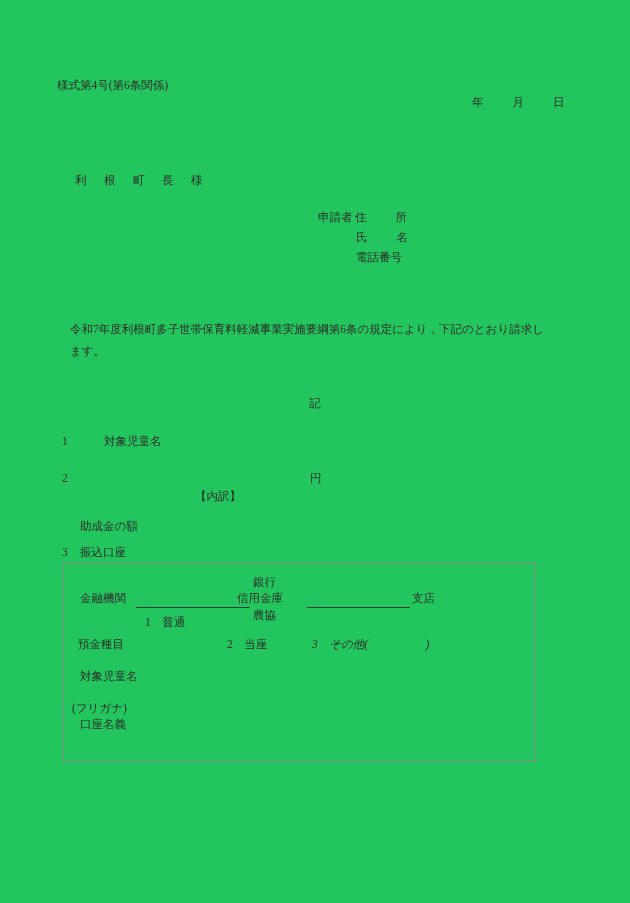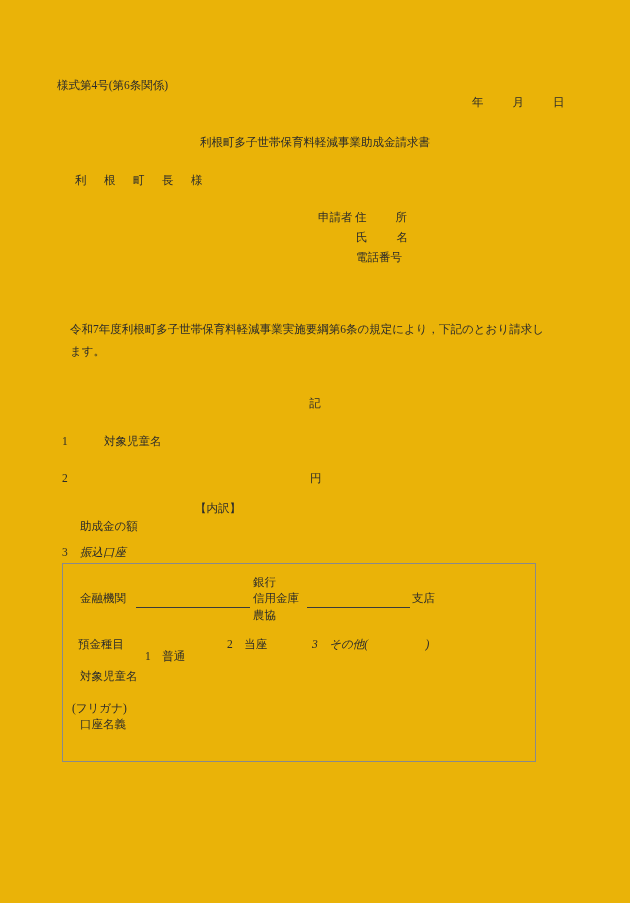--- a/index.html
+++ b/index.html
@@ -1,20 +1,20 @@
 <!DOCTYPE html>
 <html><head>
 <meta charset="utf-8">
 <style>
   * { margin:0; padding:0; box-sizing:border-box; }
   html,body { background:#ffffff; }
   .page {
     position:relative;
     width:630px; height:903px;
-    background:#eab308;
+    background:#22c55e;
     font-family:"Liberation Serif","DejaVu Serif",serif;
     font-size:11.5px;
     color:#2b2b2b;
     overflow:hidden;
   }
   .abs { position:absolute; line-height:14px; white-space:pre; }
   .center { left:0; width:100%; text-align:center; }
   .fill-line { position:absolute; border-bottom:1px solid #3a3a3a; }
   .account-box { position:absolute; border:1px solid #8a8a8a; background:transparent; }
   .ls2 { letter-spacing:2px; }
@@ -22,57 +22,56 @@
 </style>
 </head>
 <body>
 
 <div class="page">
 
   <div class="abs" style="left:57px; top:78px;">様式第4号(第6条関係)</div>
 
   <div class="abs ls2" style="left:472px; top:95px;">年　　月　　日</div>
 
-  <div class="abs center" style="top:135px;">利根町多子世帯保育料軽減事業助成金請求書</div>
 
   <div class="abs ls3" style="left:75px; top:173px;">利　根　町　長　様</div>
 
   <div class="abs" style="left:318px; top:210px;text-align:right;">申請者</div>
   <div class="abs ls2" style="left:355px; top:210px;">住　　所</div>
   <div class="abs ls2" style="left:356px; top:230px;">氏　　名</div>
   <div class="abs" style="left:356px; top:250px;">電話番号</div>
 
   <div class="abs" style="left:70px; top:322px;">令和7年度利根町多子世帯保育料軽減事業実施要綱第6条の規定により，下記のとおり請求し</div>
   <div class="abs" style="left:70px; top:344px;">ます。</div>
 
   <div class="abs center" style="top:396px;">記</div>
 
   <div class="abs" style="left:62px; top:434px;">1</div>
   <div class="abs" style="left:80px; top:434px;margin-left:24px;">対象児童名</div>
 
   <div class="abs" style="left:62px; top:471px;">2</div>
   <div class="abs" style="left:80px; top:471px;margin-top:48px;">助成金の額</div>
   <div class="abs" style="left:310px; top:471px;">円</div>
-  <div class="abs" style="left:195px; top:489px;margin-top:12px;">【内訳】</div>
+  <div class="abs" style="left:195px; top:489px;">【内訳】</div>
 
   <div class="abs" style="left:62px; top:545px;">3</div>
-  <div class="abs" style="left:80px; top:545px;font-style:italic;">振込口座</div>
+  <div class="abs" style="left:80px; top:545px;">振込口座</div>
 
   <div class="account-box" style="left:62px; top:563px; width:474px; height:199px;"></div>
 
   <div class="abs" style="left:80px; top:591px;">金融機関</div>
   <div class="fill-line" style="left:136px; top:591px; width:114px; height:17px;"></div>
   <div class="abs" style="left:253px; top:575px;">銀行</div>
-  <div class="abs" style="left:253px; top:591px;">信用金庫</div>
+  <div class="abs" style="left:237px; top:591px;">信用金庫</div>
   <div class="abs" style="left:253px; top:608px;">農協</div>
   <div class="fill-line" style="left:307px; top:591px; width:103px; height:17px;"></div>
   <div class="abs" style="left:412px; top:591px;">支店</div>
 
   <div class="abs" style="left:78px; top:637px;">預金種目</div>
-  <div class="abs" style="left:145px; top:649px;">1　普通</div>
+  <div class="abs" style="left:145px; top:615px;">1　普通</div>
   <div class="abs" style="left:227px; top:637px;">2　当座</div>
   <div class="abs" style="left:312px; top:637px;font-style:italic;">3　その他(　　　　　)</div>
 
   <div class="abs" style="left:80px; top:669px;">対象児童名</div>
 
   <div class="abs" style="left:72px; top:701px;">(フリガナ)</div>
   <div class="abs" style="left:80px; top:717px;">口座名義</div>
 
 </div>
 

